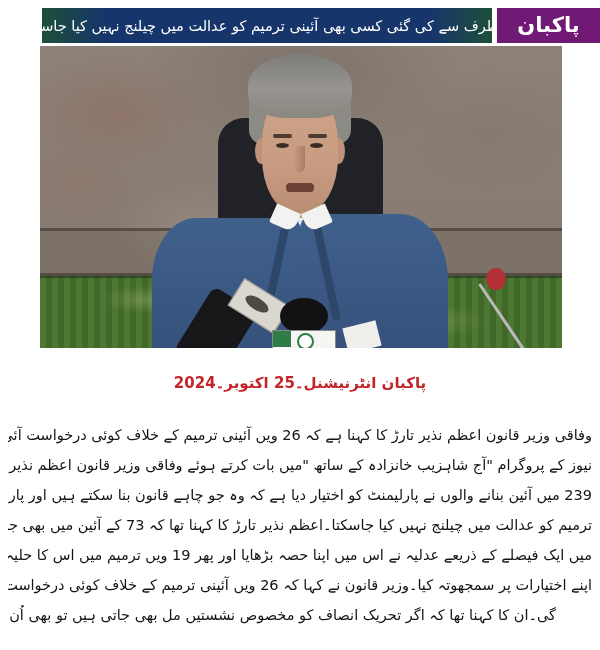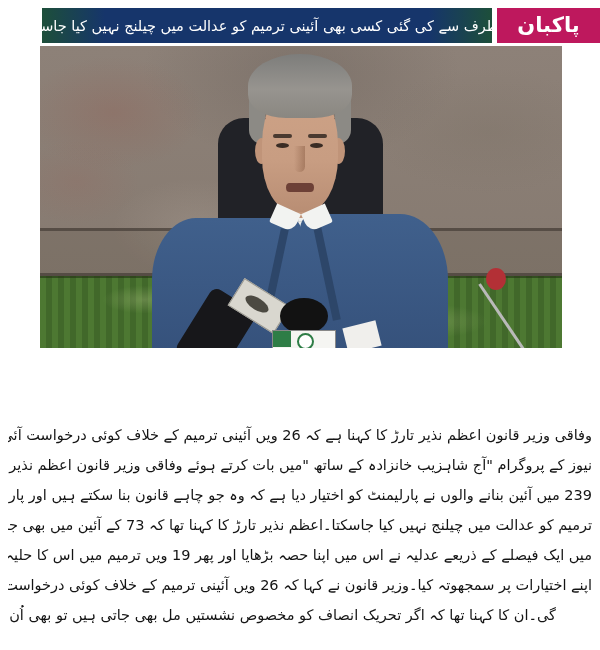--- a/index.html
+++ b/index.html
@@ -1,19 +1,19 @@
 <!DOCTYPE html>
 <html lang="ur" dir="rtl"><head>
 <meta charset="utf-8">
 <style>
   html,body{margin:0;padding:0;background:#ffffff;font-family:"DejaVu Sans",sans-serif;}
   #page{position:relative;width:600px;height:650px;background:#ffffff;overflow:hidden;direction:rtl;}
 
   
-  .logo-block{position:absolute;left:497px;top:8px;width:103px;height:35px;background:#be185d;
+  .logo-block{position:absolute;left:497px;top:8px;width:103px;height:35px;background:#701a75;
     display:flex;align-items:center;justify-content:center;}
   .logo-text{color:#ffffff;font-weight:bold;font-size:21px;line-height:35px;white-space:nowrap;}
   .headline-bar{position:absolute;left:42px;top:8px;width:450px;height:35px;
     background:linear-gradient(90deg,#1d4f3a 0%,#16356b 14%,#16356b 86%,#1d4f3a 100%);
     display:flex;align-items:center;justify-content:center;overflow:hidden;}
   .headline-text{color:#ffffff;font-size:14.5px;white-space:nowrap;direction:rtl;}
 
   
   .photo{position:absolute;left:40px;top:46px;width:522px;height:302px;overflow:hidden;
     background:
@@ -144,20 +144,21 @@
     <div class="mic-left-logo"></div>
     <div class="mic-center-head"></div>
     <div class="mic-flag">
       <div class="mic-flag-green"></div>
       <div class="mic-flag-circle"></div>
     </div>
     <div class="boom-stand"></div>
     <div class="boom-cap"></div>
   </div>
 
+  <div class="caption">پاکبان انٹرنیشنل۔25 اکتوبر۔2024</div>
 
   <div class="article">
     <div class="line">وفاقی وزیر قانون اعظم نذیر تارڑ کا کہنا ہے کہ 26 ویں آئینی ترمیم کے خلاف کوئی درخواست آئی تو وہ آئینی بینچ کے پاس ہی جائے گی۔جیو</div>
     <div class="line">نیوز کے پروگرام "آج شاہزیب خانزادہ کے ساتھ "میں بات کرتے ہوئے وفاقی وزیر قانون اعظم نذیر تارڑ کا کہنا تھا کہ آئین کے آرٹیکل</div>
     <div class="line">239 میں آئین بنانے والوں نے پارلیمنٹ کو اختیار دیا ہے کہ وہ جو چاہے قانون بنا سکتے ہیں اور پارلیمنٹ کی طرف سے کی گئی کسی بھی آئینی</div>
     <div class="line">ترمیم کو عدالت میں چیلنج نہیں کیا جاسکتا۔اعظم نذیر تارڑ کا کہنا تھا کہ 73 کے آئین میں بھی ججز کی تعیناتی کا اختیار صدر کے پاس تھا۔بعد</div>
     <div class="line">میں ایک فیصلے کے ذریعے عدلیہ نے اس میں اپنا حصہ بڑھایا اور پھر 19 ویں ترمیم میں اس کا حلیہ بگاڑا گیا، پارلیمنٹ نے دباؤ میں آکر</div>
     <div class="line">اپنے اختیارات پر سمجھوتہ کیا۔وزیر قانون نے کہا کہ 26 ویں آئینی ترمیم کے خلاف کوئی درخواست آئی تو وہ آئینی بینچ کے پاس ہی جائے</div>
     <div class="line last">گی۔ان کا کہنا تھا کہ اگر تحریک انصاف کو مخصوص نشستیں مل بھی جاتی ہیں تو بھی اُن کی پارلیمانی کمیٹی میں نمائندگی نہیں بڑھ سکتی تھی۔</div>
   </div>

